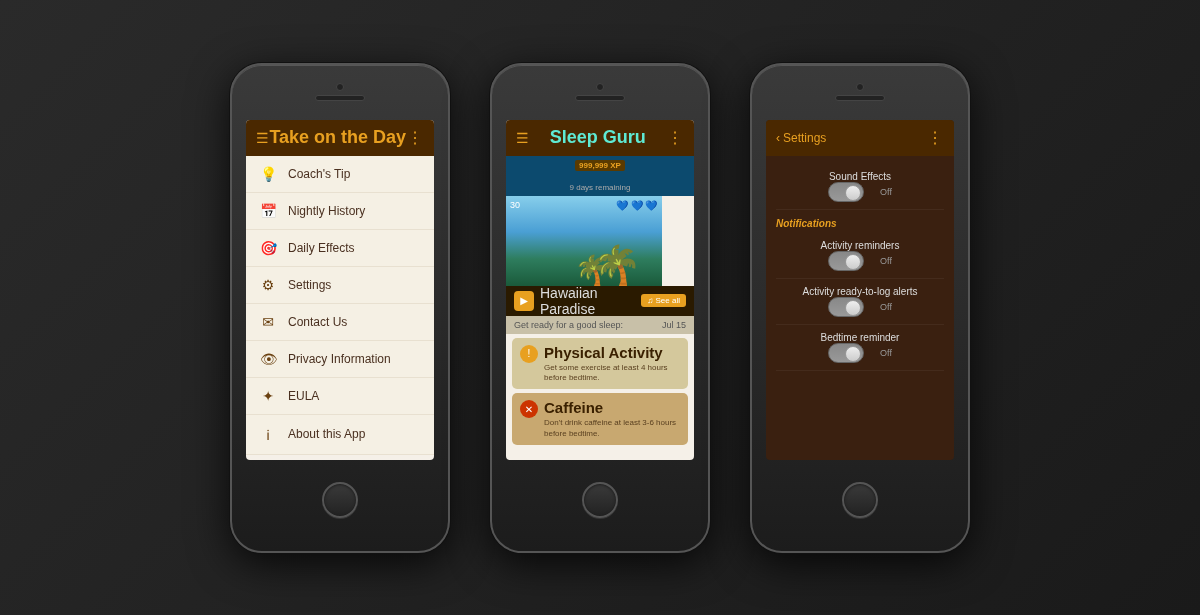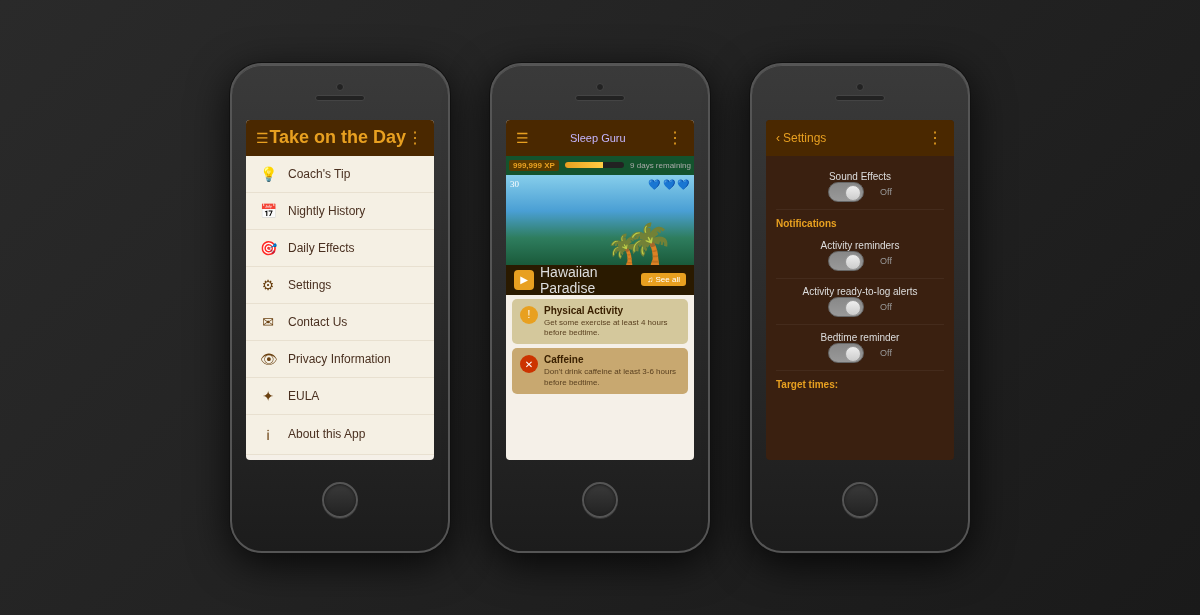--- a/index.html
+++ b/index.html
@@ -138,33 +138,34 @@
     .sg-header {
       background: #4a2800;
       height: 36px;
       display: flex;
       align-items: center;
       justify-content: space-between;
       padding: 0 10px;
     }
 
     .sg-header-title {
-      color: #c4b5fd;
-      font-size: 11px;
-      font-weight: normal;
+      color: #5eead4;
+      font-size: 18px;
+      font-weight: bold;
     }
 
     .sg-xp-bar {
-      background: #14532d;
+      background: #0c4a6e;
       padding: 4px 3px;
       display: flex;
       align-items: center;
       gap: 6px;
       font-size: 9px;
       color: #ccc;
+      flex-direction: column;
     }
 
     .xp-badge {
       background: #5a3a00;
       color: #e8a020;
       font-size: 8px;
       padding: 1px 4px;
       border-radius: 2px;
       font-weight: bold;
     }
@@ -182,26 +183,25 @@
       background: linear-gradient(90deg, #e8a020, #ffcc44);
       width: 65%;
     }
 
     .xp-days {
       color: #aaa;
       font-size: 8px;
     }
 
     .sg-image {
-      width: 188px;
+      width: 156px;
       height: 90px;
       background: linear-gradient(180deg, #87ceeb 0%, #4a9fd4 40%, #2e7d5e 70%, #1a5a3a 100%);
       position: relative;
       overflow: hidden;
-      font-family: Liberation Serif, serif;
     }
 
     .sg-image-palm {
       position: absolute;
       bottom: 0;
       right: 20px;
       font-size: 40px;
       line-height: 1;
     }
 
@@ -307,21 +307,21 @@
       justify-content: center;
       font-size: 10px;
       flex-shrink: 0;
       margin-top: 1px;
     }
 
     .sg-alert-icon.yellow { background: #e8a020; color: white; }
     .sg-alert-icon.red { background: #cc3300; color: white; }
 
     .sg-card-title {
-      font-size: 10px;
+      font-size: 15px;
       font-weight: bold;
       color: #3a2000;
       margin-bottom: 2px;
     }
 
     .sg-card-text {
       font-size: 8px;
       color: #5a4020;
       line-height: 1.3;
     }
@@ -369,20 +369,21 @@
       font-size: 8px;
       max-width: 110px;
       line-height: 1.3;
     }
 
     .set-section-title {
       color: #e8a020;
       font-size: 10px;
       font-weight: bold;
       padding: 8px 0 4px;
+      font-style: italic;
     }
 
     .toggle {
       display: flex;
       align-items: center;
       gap: 16px;
     }
 
     .toggle-switch {
       width: 36px;
@@ -493,20 +494,24 @@
         <span>💙</span>
       </div>
       <span class="sg-image-palm2">🌴</span>
       <span class="sg-image-palm">🌴</span>
     </div>
     <div class="sg-track">
       <div class="sg-play-btn">▶</div>
       <span class="sg-track-name">Hawaiian Paradise</span>
       <div class="sg-see-all">♫ See all</div>
     </div>
+    <div class="sg-date-bar">
+      <span>Get ready for a good sleep:</span>
+      <span>Jul 15</span>
+    </div>
     <div class="sg-card warning">
       <div class="sg-alert-icon yellow">!</div>
       <div>
         <div class="sg-card-title">Physical Activity</div>
         <div class="sg-card-text">Get some exercise at least 4 hours before bedtime.</div>
       </div>
     </div>
     <div class="sg-card danger">
       <div class="sg-alert-icon red">✕</div>
       <div>
@@ -556,19 +561,18 @@
           <span class="toggle-label">Off</span>
         </div>
       </div>
       <div class="set-row">
         <span class="set-label">Bedtime reminder</span>
         <div class="toggle">
           <div class="toggle-switch"></div>
           <span class="toggle-label">Off</span>
         </div>
       </div>
-      <div class="set-section-title">Target times:</div>
     </div>
   </div>
   <div class="phone-bottom">
     <div class="phone-home"></div>
   </div>
 </div>
 
 </body></html>

